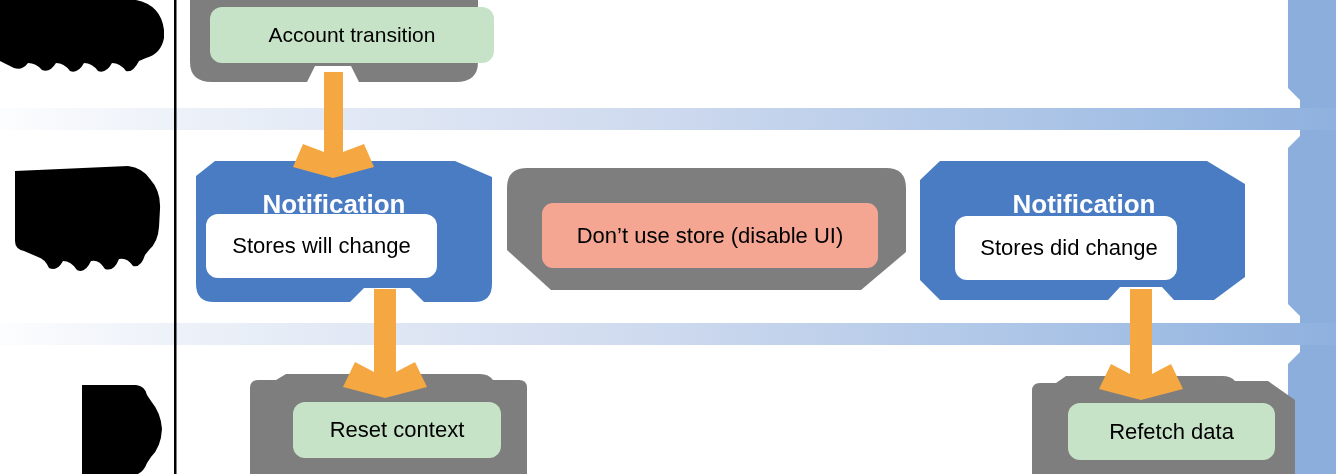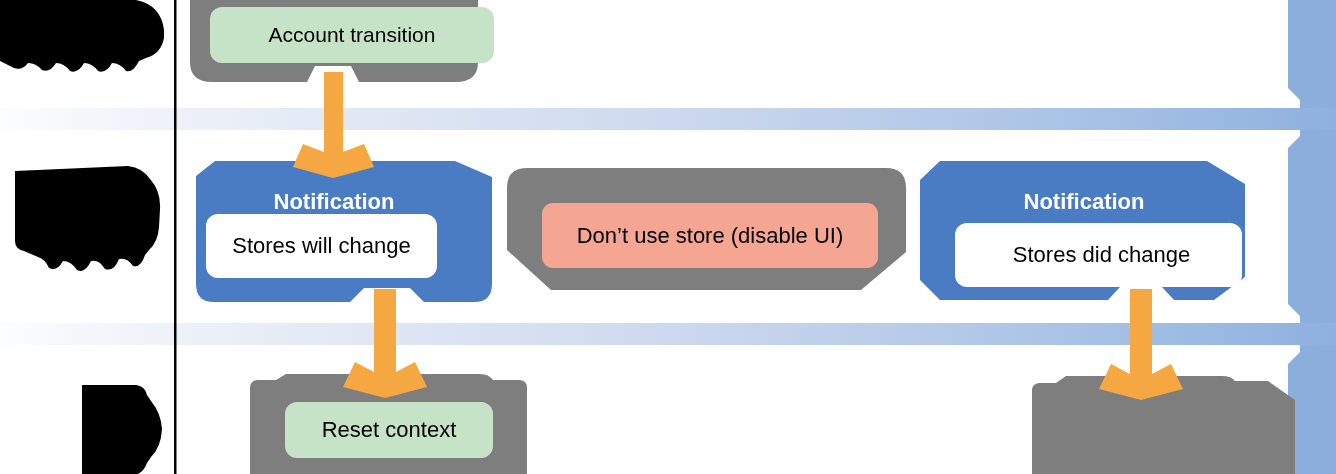--- a/index.html
+++ b/index.html
@@ -21,21 +21,21 @@
     font-size:22px;
     box-sizing:border-box;
   }
   .node.green{background:#C6E3C7;border-radius:12px;}
   .node.salmon{background:#F4A693;border-radius:11px;}
   .node.white{background:#ffffff;border-radius:12px;}
   .node.acct{font-size:21px;}
   .notif-title{
     position:absolute;
     display:flex;justify-content:center;
-    color:#ffffff;font-weight:bold;font-size:22px;
+    color:#ffffff;font-weight:bold;font-size:26px;
   }
 </style>
 </head>
 <body>
 
 <div class="canvas">
 
   <svg class="shapes" viewBox="0 0 1336 474">
     <defs>
       <linearGradient id="bandGrad" x1="0" y1="0" x2="1" y2="0">
@@ -82,22 +82,25 @@
     <span>Stores will change</span>
   </div>
 
   <div class="node salmon" style="left:542px;top:203px;width:336px;height:65px;">
     <span>Don’t use store (disable UI)</span>
   </div>
 
   <div class="notif-title" style="left:955px;top:189px;width:258px;height:26px;">
     <span>Notification</span>
   </div>
-  <div class="node white" style="left:955px;top:223px;width:287px;height:64px;padding-left:6px;">
+  <div class="node white" style="left:955px;top:216px;width:222px;height:64px;padding-left:6px;">
     <span>Stores did change</span>
   </div>
 
-  <div class="node green" style="left:285px;top:402px;width:208px;height:56px;">
+  <div class="node green" style="left:293px;top:402px;width:208px;height:56px;">
     <span>Reset context</span>
   </div>
 
+  <div class="node green" style="left:1068px;top:403px;width:207px;height:57px;">
+    <span>Refetch data</span>
+  </div>
 
 </div>
 
 </body></html>

